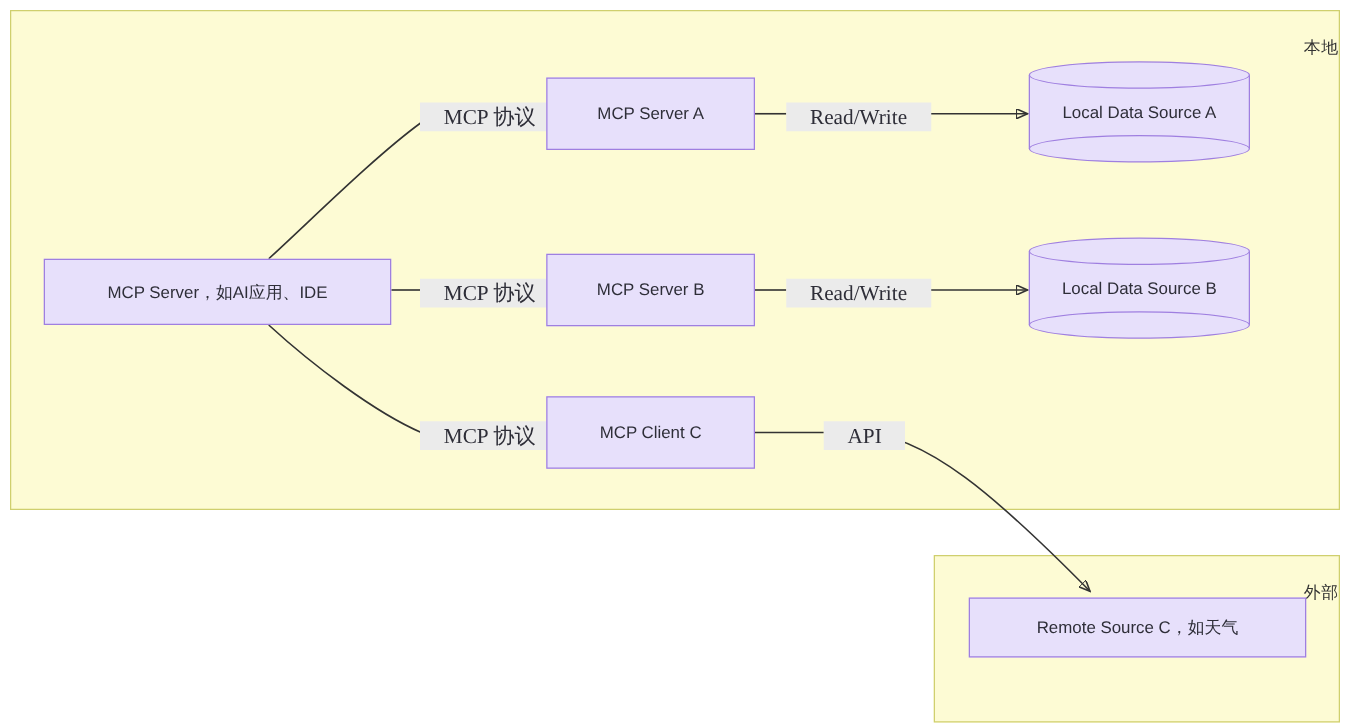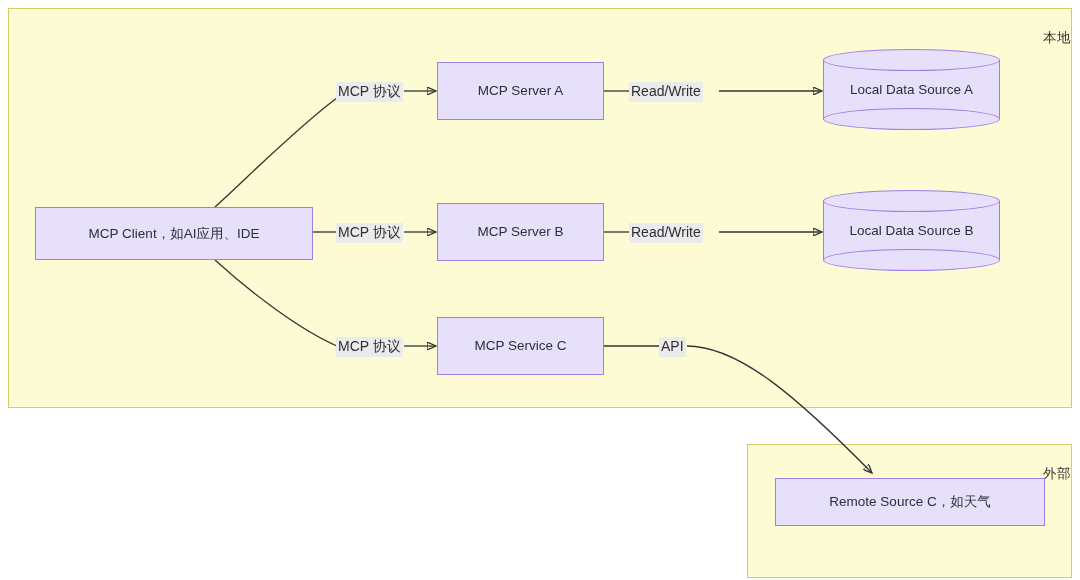--- a/index.html
+++ b/index.html
@@ -101,24 +101,25 @@
     color: #2e2e38;
     z-index: 3;
     text-align: center;
   }
 
   
   .edge-label {
     position: absolute;
     background: #ebebeb;
     color: #2e2e38;
-    font-size: 14px;
-    padding: 1px 2px;
+    font-size: 17px;
+    padding: 1px 19px;
     white-space: nowrap;
     line-height: 1.25;
+    font-family: Liberation Serif, serif;
   }
 
   
   #edges {
     position: absolute;
     left: 0;
     top: 0;
     width: 1080px;
     height: 580px;
     pointer-events: none;
@@ -174,33 +175,33 @@
 
   <div class="edge-label" style="left:336px; top:337px;">MCP 协议</div>
 
   <div class="edge-label" style="left:629px; top:82px;">Read/Write</div>
 
   <div class="edge-label" style="left:629px; top:223px;">Read/Write</div>
 
   <div class="edge-label" style="left:659px; top:337px;">API</div>
 
   <div class="node" style="left:35px; top:207px; width:278px; height:53px;">
-    <span>MCP Client，如AI应用、IDE</span>
+    <span>MCP Server，如AI应用、IDE</span>
   </div>
 
   <div class="node" style="left:437px; top:203px; width:167px; height:58px;">
     <span>MCP Server B</span>
   </div>
 
   <div class="node" style="left:437px; top:62px; width:167px; height:58px;">
     <span>MCP Server A</span>
   </div>
 
   <div class="node" style="left:437px; top:317px; width:167px; height:58px;">
-    <span>MCP Service C</span>
+    <span>MCP Client C</span>
   </div>
 
   <div class="cyl" style="left:823px; top:49px; width:177px; height:81px;">
     <div class="body"></div>
     <div class="bottom"></div>
     <div class="top"></div>
     <div class="cyl-label">Local Data Source A</div>
   </div>
 
   <div class="cyl" style="left:823px; top:190px; width:177px; height:81px;">

